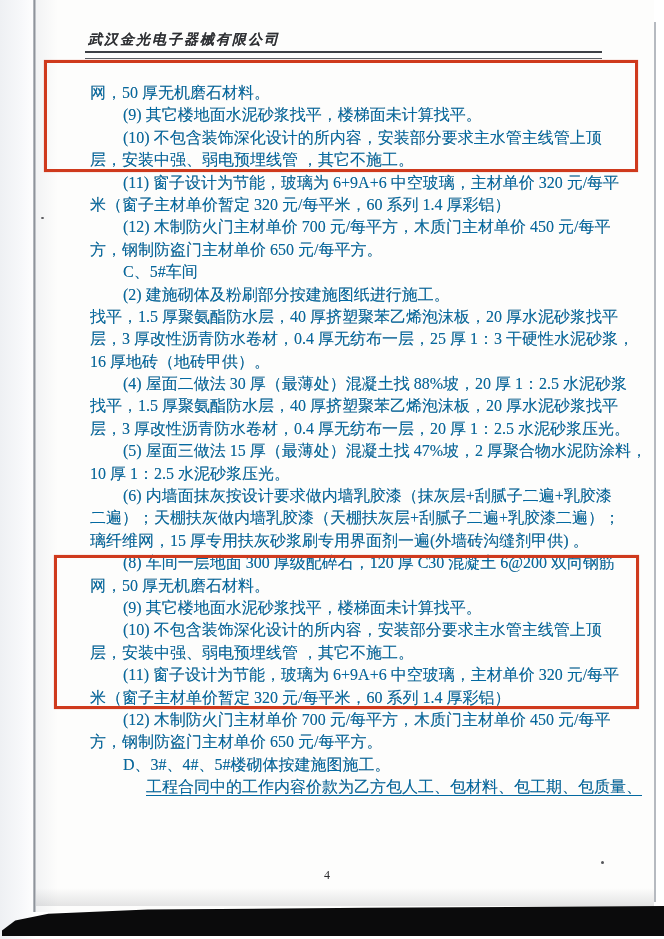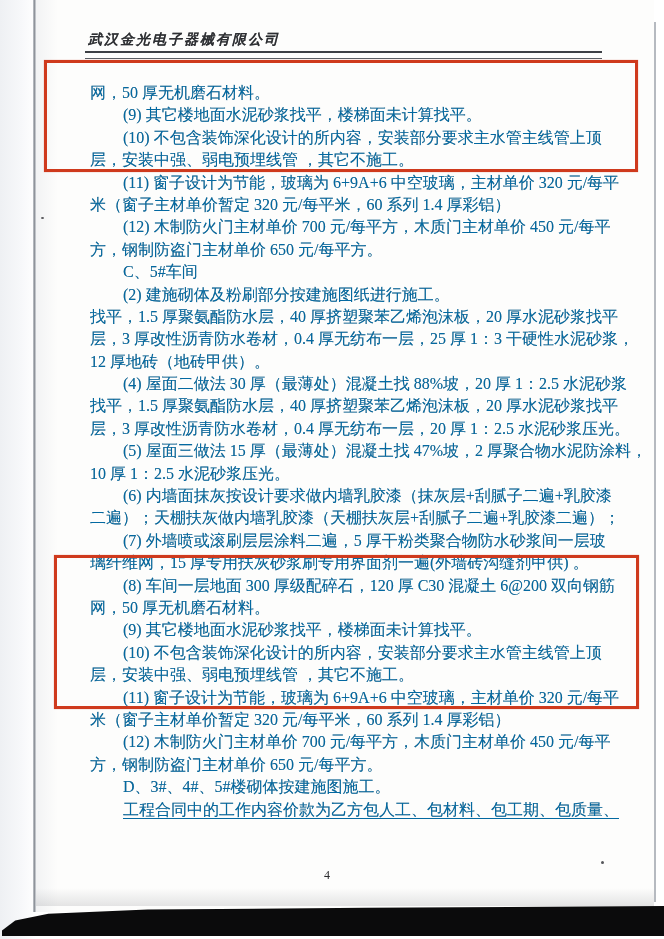--- a/index.html
+++ b/index.html
@@ -52,21 +52,21 @@
   }
   
   .body-text{
     position:absolute;left:42px;top:82px;width:575px;
     font-size:16px;line-height:22.4px;color:#0369a1;
     text-shadow:0 0 0.4px rgba(20,20,20,0.35);
     margin-left:48px;
   }
   .line{white-space:nowrap;height:22.4px;}
   .line.indent{padding-left:33px;}
-  .line.underline{text-decoration:underline;text-underline-offset:3px;}
+  .line.underline{text-decoration:underline;text-underline-offset:3px;text-align:center;}
   
   .redbox{
     position:absolute;border:3px solid #cf3a1d;
     box-shadow:0 0 1px rgba(207,58,29,0.5);
     pointer-events:none;background:transparent;
   }
   .redbox-1{left:44px;top:60px;width:588px;height:106px;}
   .redbox-2{left:54px;top:555px;width:579px;height:148px;}
   
   .page-number{
@@ -98,29 +98,28 @@
       <div class="line indent">(10) 不包含装饰深化设计的所内容，安装部分要求主水管主线管上顶</div>
       <div class="line">层，安装中强、弱电预埋线管 ，其它不施工。</div>
       <div class="line indent">(11) 窗子设计为节能，玻璃为 6+9A+6 中空玻璃，主材单价 320 元/每平</div>
       <div class="line">米（窗子主材单价暂定 320 元/每平米，60 系列 1.4 厚彩铝）</div>
       <div class="line indent">(12) 木制防火门主材单价 700 元/每平方，木质门主材单价 450 元/每平</div>
       <div class="line">方，钢制防盗门主材单价 650 元/每平方。</div>
       <div class="line indent">C、5#车间</div>
       <div class="line indent">(2) 建施砌体及粉刷部分按建施图纸进行施工。</div>
       <div class="line">找平，1.5 厚聚氨酯防水层，40 厚挤塑聚苯乙烯泡沫板，20 厚水泥砂浆找平</div>
       <div class="line">层，3 厚改性沥青防水卷材，0.4 厚无纺布一层，25 厚 1：3 干硬性水泥砂浆，</div>
-      <div class="line">12 厚地砖（地砖甲供）。</div>
+      <div class="line">16 厚地砖（地砖甲供）。</div>
       <div class="line indent">(4) 屋面二做法 30 厚（最薄处）混凝土找 88%坡，20 厚 1：2.5 水泥砂浆</div>
       <div class="line">找平，1.5 厚聚氨酯防水层，40 厚挤塑聚苯乙烯泡沫板，20 厚水泥砂浆找平</div>
       <div class="line">层，3 厚改性沥青防水卷材，0.4 厚无纺布一层，20 厚 1：2.5 水泥砂浆压光。</div>
       <div class="line indent">(5) 屋面三做法 15 厚（最薄处）混凝土找 47%坡，2 厚聚合物水泥防涂料，</div>
       <div class="line">10 厚 1：2.5 水泥砂浆压光。</div>
       <div class="line indent">(6) 内墙面抹灰按设计要求做内墙乳胶漆（抹灰层+刮腻子二遍+乳胶漆</div>
       <div class="line">二遍）；天棚扶灰做内墙乳胶漆（天棚扶灰层+刮腻子二遍+乳胶漆二遍）；</div>
-      <div class="line indent">(7) 外墙喷或滚刷层层涂料二遍，5 厚干粉类聚合物防水砂浆间一层玻</div>
       <div class="line">璃纤维网，15 厚专用扶灰砂浆刷专用界面剂一遍(外墙砖沟缝剂甲供) 。</div>
       <div class="line indent">(8) 车间一层地面 300 厚级配碎石，120 厚 C30 混凝土 6@200 双向钢筋</div>
       <div class="line">网，50 厚无机磨石材料。</div>
       <div class="line indent">(9) 其它楼地面水泥砂浆找平，楼梯面未计算找平。</div>
       <div class="line indent">(10) 不包含装饰深化设计的所内容，安装部分要求主水管主线管上顶</div>
       <div class="line">层，安装中强、弱电预埋线管 ，其它不施工。</div>
       <div class="line indent">(11) 窗子设计为节能，玻璃为 6+9A+6 中空玻璃，主材单价 320 元/每平</div>
       <div class="line">米（窗子主材单价暂定 320 元/每平米，60 系列 1.4 厚彩铝）</div>
       <div class="line indent">(12) 木制防火门主材单价 700 元/每平方，木质门主材单价 450 元/每平</div>
       <div class="line">方，钢制防盗门主材单价 650 元/每平方。</div>

